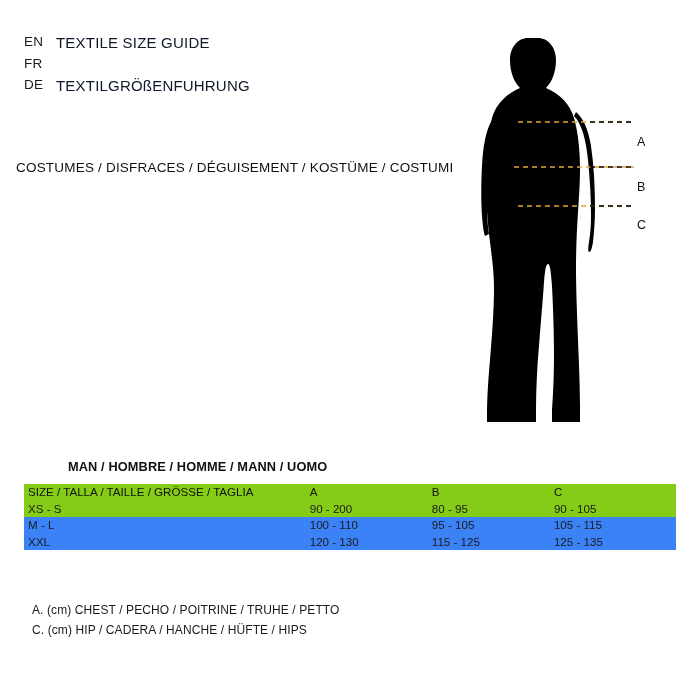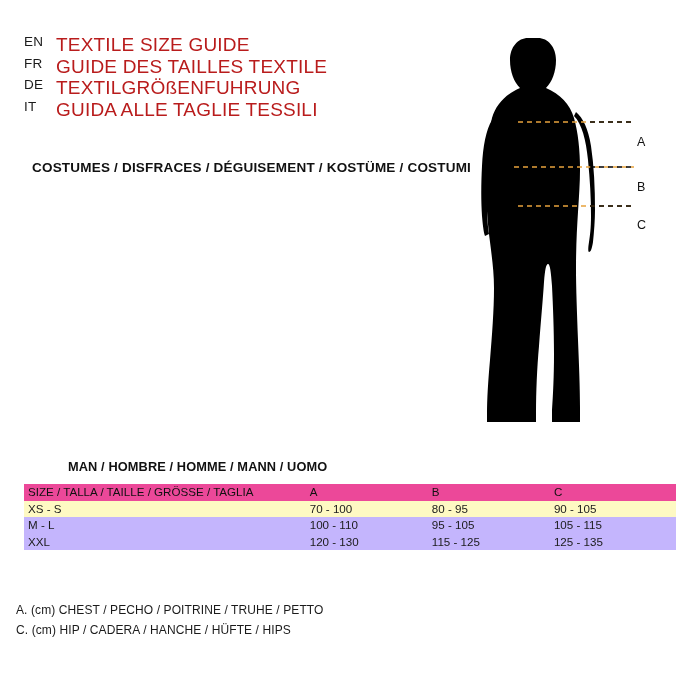--- a/index.html
+++ b/index.html
@@ -32,31 +32,31 @@
     height: 21.5px;
   }
   .lang-code {
     width: 32px;
     flex: 0 0 32px;
     font-size: 13.5px;
     color: #1b1b1b;
     letter-spacing: .2px;
   }
   .lang-text {
-    font-size: 19px;
-    color: #b91c1c;
+    font-size: 15px;
+    color: #0f172a;
     letter-spacing: .2px;
     white-space: nowrap;
   }
   .costumes-line {
     position: absolute;
-    left: 32px;
+    left: 16px;
     top: 160px;
     font-size: 13.5px;
-    font-weight: bold;
+    font-weight: normal;
     letter-spacing: .2px;
     color: #111;
     white-space: nowrap;
   }
 
   
   .figure-wrap {
     position: absolute;
     left: 440px;
     top: 20px;
@@ -105,29 +105,29 @@
     vertical-align: middle;
   }
   table.size-table th:first-child,
   table.size-table td:first-child {
     padding-left: 4px;
     width: 286px;
   }
   table.size-table th.col-a, table.size-table td.col-a { width: 124px; }
   table.size-table th.col-b, table.size-table td.col-b { width: 124px; }
   table.size-table th.col-c, table.size-table td.col-c { width: 124px; }
-  thead tr { background: #ec4899; margin-top: 36px; }
+  thead tr { background: #84cc16; margin-top: 36px; }
   thead th { font-weight: normal; color: #111; }
-  tbody tr.odd  { background: #fef9c3; }
-  tbody tr.even { background: #c4b5fd; }
+  tbody tr.odd  { background: #84cc16; }
+  tbody tr.even { background: #3b82f6; }
 
   
   .legend {
     position: absolute;
-    left: 16px;
+    left: 32px;
     top: 600px;
     width: 600px;
   }
   .legend-row {
     font-size: 12px;
     color: #1b1b1b;
     height: 20px;
     line-height: 20px;
     letter-spacing: .1px;
     white-space: nowrap;
@@ -138,29 +138,24 @@
 
 <div id="page">
 
   <div class="lang-block">
     <div class="lang-row">
       <span class="lang-code">EN</span>
       <span class="lang-text">TEXTILE SIZE GUIDE</span>
     </div>
     <div class="lang-row">
       <span class="lang-code">FR</span>
-      <span class="lang-text">GUIDE DES TAILLES TEXTILE</span>
     </div>
     <div class="lang-row">
       <span class="lang-code">DE</span>
       <span class="lang-text">TEXTILGRÖßENFUHRUNG</span>
-    </div>
-    <div class="lang-row">
-      <span class="lang-code">IT</span>
-      <span class="lang-text">GUIDA ALLE TAGLIE TESSILI</span>
     </div>
   </div>
 
   <div class="costumes-line">COSTUMES / DISFRACES / DÉGUISEMENT / KOSTÜME / COSTUMI</div>
 
   <div class="figure-wrap">
     <svg width="240" height="420" viewBox="0 0 240 420">
       <path fill="#000000" d="
         M 88,18
         C 78,18 70,27 70,40
@@ -237,21 +232,21 @@
       <tr>
         <th>SIZE / TALLA / TAILLE / GRÖSSE / TAGLIA</th>
         <th class="col-a">A</th>
         <th class="col-b">B</th>
         <th class="col-c">C</th>
       </tr>
     </thead>
     <tbody>
       <tr class="odd">
         <td>XS - S</td>
-        <td class="col-a">70 - 100</td>
+        <td class="col-a">90 - 200</td>
         <td class="col-b">80 - 95</td>
         <td class="col-c">90 - 105</td>
       </tr>
       <tr class="even">
         <td>M - L</td>
         <td class="col-a">100 - 110</td>
         <td class="col-b">95 - 105</td>
         <td class="col-c">105 - 115</td>
       </tr>
       <tr class="even">

